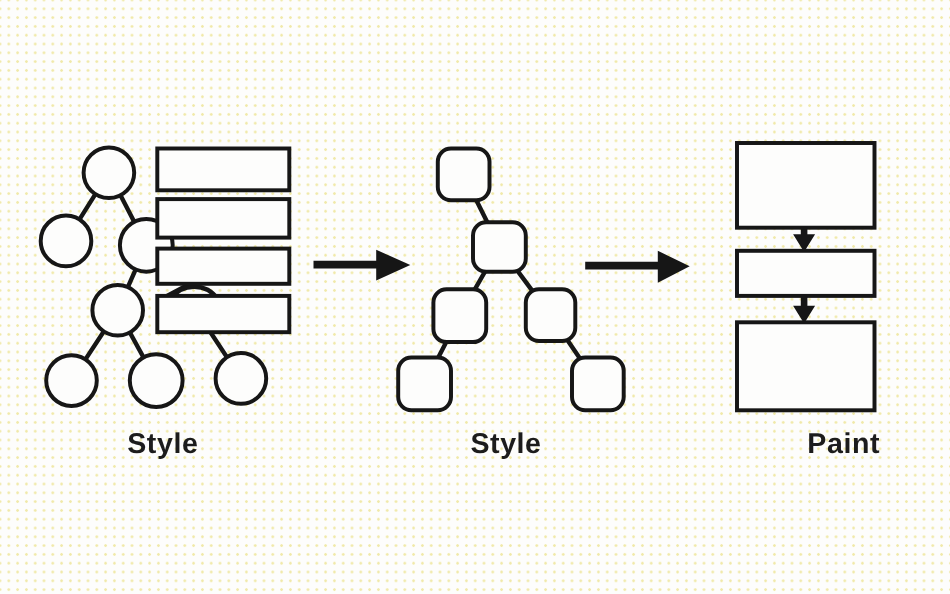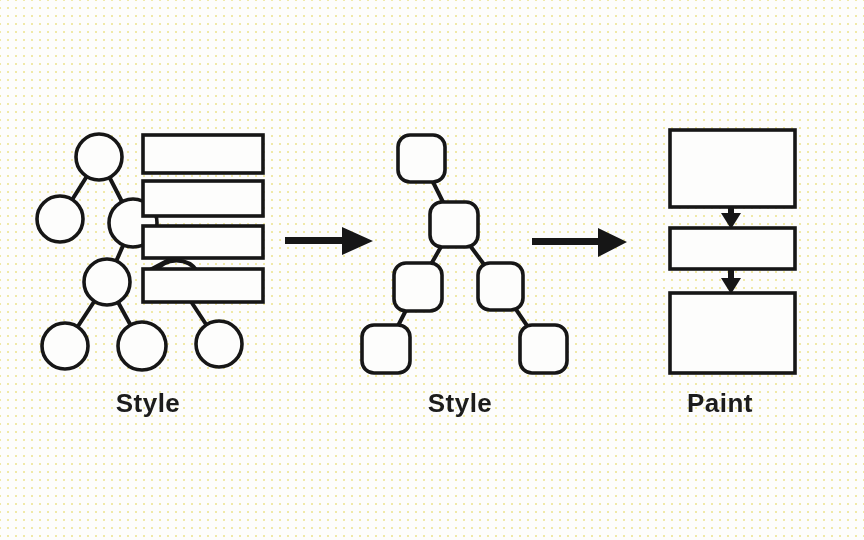--- a/index.html
+++ b/index.html
@@ -25,21 +25,21 @@
   .ln{fill:none;stroke:var(--stroke);stroke-width:4;stroke-linecap:round;}
   .shape{fill:var(--shape-fill);stroke:var(--stroke);stroke-width:3.6;}
   .solid{fill:var(--stroke);stroke:none;}
   .stage-label{
     position:absolute;top:388px;transform:translateX(-50%);
     font-size:26px;font-weight:bold;color:var(--label-text);
     letter-spacing:0.5px;white-space:nowrap;
   }
   .lbl-style{left:148px;}
   .lbl-layout{left:460px;}
-  .lbl-paint{left:720px;}
+  .lbl-paint{left:767px;}
 </style>
 </head>
 <body>
 
 <div class="canvas">
 
   <svg width="864" height="540" viewBox="0 0 864 540">
 
     <g>
 

